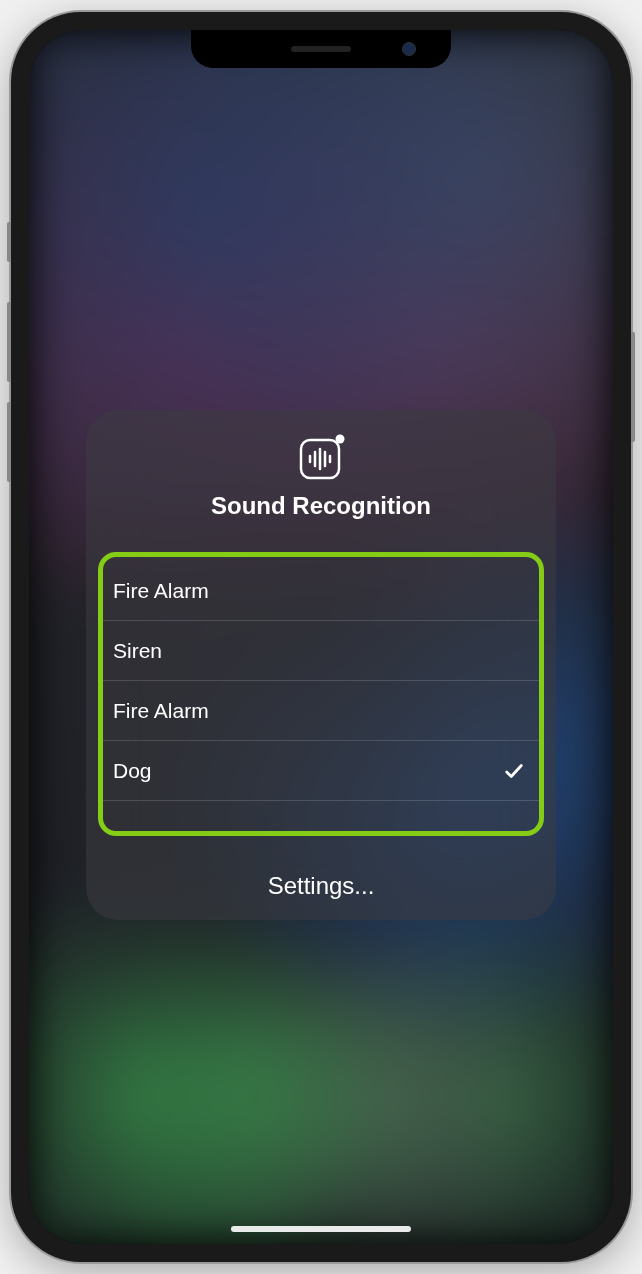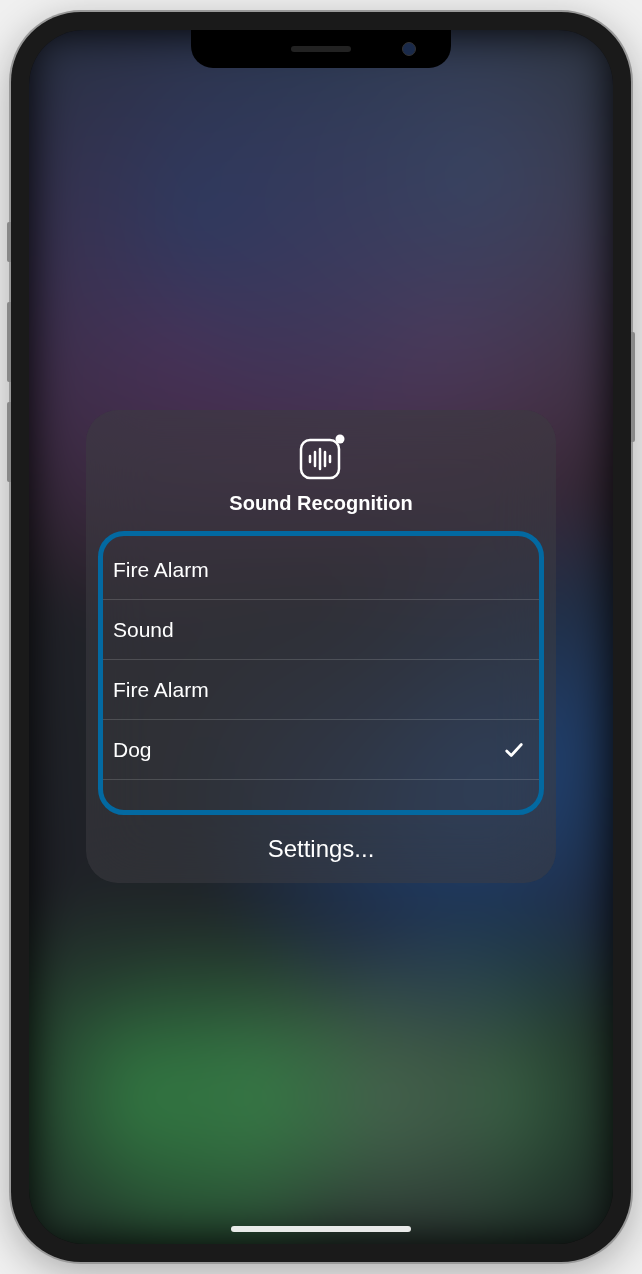--- a/index.html
+++ b/index.html
@@ -153,33 +153,33 @@
       position: relative;
     }
     
     .icon-badge svg {
       width: 100%;
       height: 100%;
     }
     
     .panel-title {
       color: #fff;
-      font-size: 20px;
+      font-size: 24px;
       font-weight: 600;
     }
     
     .list {
       padding: 0 14px;
     }
     
     .highlight-box {
-      border: 5px solid #0369a1;
-      border-radius: 26px;
+      border: 5px solid #84cc16;
+      border-radius: 18px;
       padding: 4px 0 30px 0;
-      margin: 0 -2px;
+      margin: 16px -2px;
     }
     
     .list-item {
       display: flex;
       align-items: center;
       justify-content: space-between;
       height: 60px;
       padding: 0 14px 0 10px;
       border-bottom: 1px solid rgba(255,255,255,0.15);
       color: #fff;
@@ -255,21 +255,21 @@
         </div>
         <div class="panel-title">Sound Recognition</div>
       </div>
 
       <div class="list">
         <div class="highlight-box">
           <div class="list-item">
             <span>Fire Alarm</span>
           </div>
           <div class="list-item">
-            <span>Sound</span>
+            <span>Siren</span>
           </div>
           <div class="list-item">
             <span>Fire Alarm</span>
           </div>
           <div class="list-item">
             <span>Dog</span>
             <svg class="checkmark" viewBox="0 0 24 24">
                 <polyline points="4,13 9,18 20,6"></polyline>
               </svg>
           </div>

